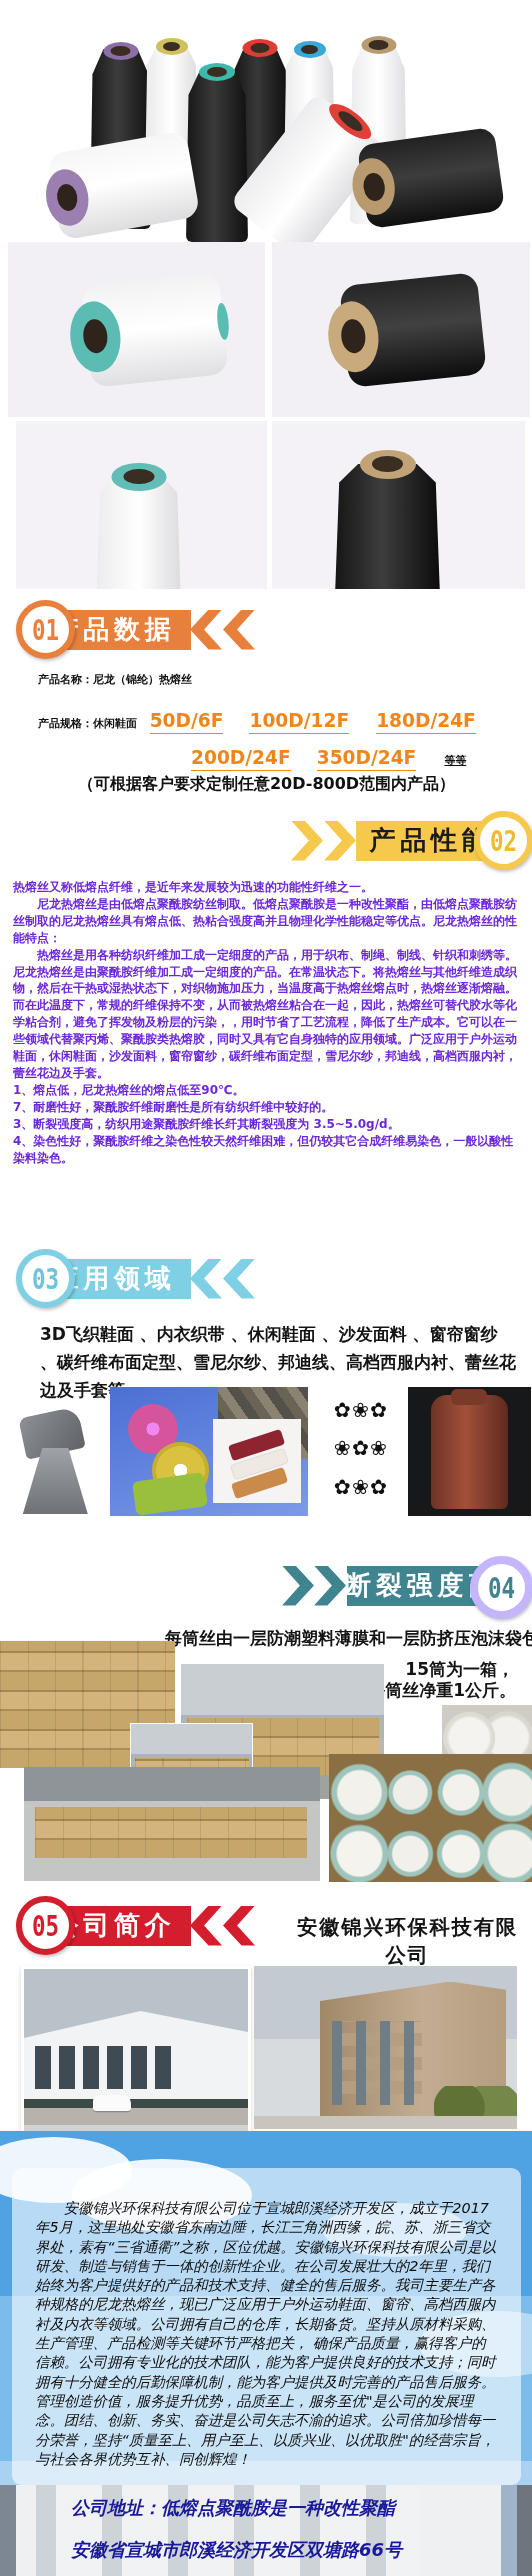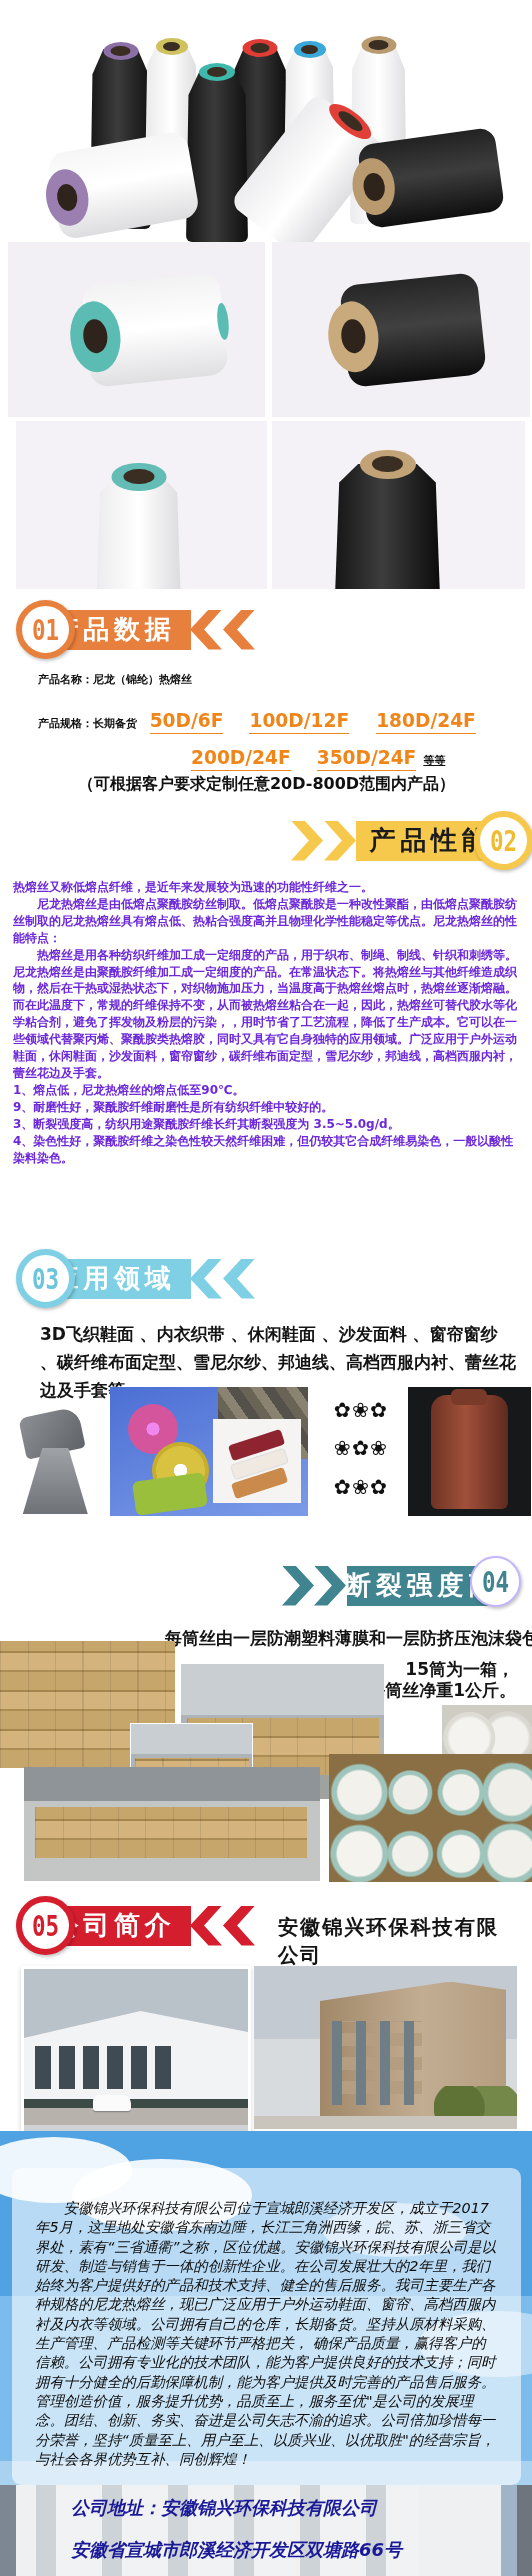--- a/index.html
+++ b/index.html
@@ -138,49 +138,49 @@
     <div class="chev chev-l" style="left:223px;background:#e8803d;"></div>
     <div class="numc" style="left:15.6px;top:0;width:47px;height:47px;border:6px solid #e8803d;">
       <span style="color:#e8803d;">01</span>
     </div>
   </div>
 
   <div class="abs" style="left:38px;top:672px;">
     <span class="lbl">产品名称：</span><span class="lbl">尼龙（锦纶）热熔丝</span>
   </div>
   <div class="abs" style="left:38px;top:710px;white-space:nowrap;">
-    <span class="lbl">产品规格：</span><span class="lbl">长期备货</span>
+    <span class="lbl">产品规格：</span><span class="lbl">休闲鞋面</span>
     <span class="specv" style="margin-left:9.6px;">50D/6F</span>
     <span class="specv" style="margin-left:23px;">100D/12F</span>
     <span class="specv" style="margin-left:24px;">180D/24F</span>
   </div>
   <div class="abs" style="left:191px;top:747px;white-space:nowrap;">
     <span class="specv">200D/24F</span>
     <span class="specv" style="margin-left:23px;">350D/24F</span>
-    <span class="lbl" style="margin-left:4px;text-decoration:underline;">等等</span>
+    <span class="lbl" style="margin-left:25px;text-decoration:underline;">等等</span>
   </div>
   <div class="abs lbl" style="left:0;top:774px;width:533px;text-align:center;font-size:16px;">（可根据客户要求定制任意20D-800D范围内产品）</div>
 
   <div class="banner" style="left:0;top:811px;width:533px;">
     <div class="chev chev-r" style="left:291px;background:#f6c84b;"></div>
     <div class="chev chev-r" style="left:324px;background:#f6c84b;"></div>
     <div class="band" style="left:356px;width:150px;background:#f6c84b;justify-content:center;">
       <span class="ttl" style="color:#1b1b1b;">产品性能</span>
     </div>
     <div class="numc" style="left:474px;top:0;width:47px;height:47px;border:6px solid #f6c84b;">
       <span style="color:#f0bb2e;">02</span>
     </div>
   </div>
 
   <div class="abs body-txt" style="left:13px;top:879px;width:508px;">
     <div>热熔丝又称低熔点纤维，是近年来发展较为迅速的功能性纤维之一。</div>
     <div class="ind">尼龙热熔丝是由低熔点聚酰胺纺丝制取。低熔点聚酰胺是一种改性聚酯，由低熔点聚酰胺纺丝制取的尼龙热熔丝具有熔点低、热粘合强度高并且物理化学性能稳定等优点。尼龙热熔丝的性能特点：</div>
     <div class="ind">热熔丝是用各种纺织纤维加工成一定细度的产品，用于织布、制绳、制线、针织和刺绣等。尼龙热熔丝是由聚酰胺纤维加工成一定细度的产品。在常温状态下。将热熔丝与其他纤维造成织物，然后在干热或湿热状态下，对织物施加压力，当温度高于热熔丝熔点时，热熔丝逐渐熔融。而在此温度下，常规的纤维保持不变，从而被热熔丝粘合在一起，因此，热熔丝可替代胶水等化学粘合剂，避免了挥发物及粉层的污染，，用时节省了工艺流程，降低了生产成本。它可以在一些领域代替聚丙烯、聚酰胺类热熔胶，同时又具有它自身独特的应用领域。广泛应用于户外运动鞋面，休闲鞋面，沙发面料，窗帘窗纱，碳纤维布面定型，雪尼尔纱，邦迪线，高档西服内衬，蕾丝花边及手套。</div>
     <div>1、熔点低，尼龙热熔丝的熔点低至90℃。</div>
-    <div>9、耐磨性好，聚酰胺纤维耐磨性是所有纺织纤维中较好的。</div>
+    <div>7、耐磨性好，聚酰胺纤维耐磨性是所有纺织纤维中较好的。</div>
     <div>3、断裂强度高，纺织用途聚酰胺纤维长纤其断裂强度为 3.5~5.0g/d。</div>
     <div>4、染色性好，聚酰胺纤维之染色性较天然纤维困难，但仍较其它合成纤维易染色，一般以酸性染料染色。</div>
   </div>
 
   <div class="banner" style="left:0;top:1249px;width:533px;">
     <div class="band" style="left:37px;width:154px;background:#7fd0e4;justify-content:center;">
       <span class="ttl" style="color:#fff;">应用领域</span>
     </div>
     <div class="chev chev-l" style="left:190px;background:#7fd0e4;"></div>
     <div class="chev chev-l" style="left:223px;background:#7fd0e4;"></div>
@@ -213,21 +213,21 @@
     <div class="abs" style="left:23px;top:8.4px;width:77px;height:114px;background:linear-gradient(90deg,#6e3324,#a1503a 45%,#5e2a1e);border-radius:15.6px 15.6px 6px 6px;"></div>
     <div class="abs" style="left:43px;top:2.4px;width:36px;height:15.6px;background:#7a3a2a;border-radius:6px;"></div>
   </div>
 
   <div class="banner" style="left:0;top:1556px;width:533px;">
     <div class="chev chev-r" style="left:282px;background:#40848f;"></div>
     <div class="chev chev-r" style="left:314px;background:#40848f;"></div>
     <div class="band" style="left:347px;width:150px;background:#40848f;justify-content:center;">
       <span class="ttl" style="color:#fff;">断裂强度高</span>
     </div>
-    <div class="numc" style="left:470px;top:0;width:47px;height:47px;border:2px solid #c4b5fd;">
+    <div class="numc" style="left:470px;top:0;width:47px;height:47px;border:8px solid #c4b5fd;">
       <span style="color:#40848f;">04</span>
     </div>
   </div>
 
   <div class="abs pack-txt" style="left:165px;top:1627px;">每筒丝由一层防潮塑料薄膜和一层防挤压泡沫袋包裹，</div>
   <div class="abs pack-txt" style="left:0;top:1658px;width:514px;text-align:right;">15筒为一箱，</div>
   <div class="abs pack-txt" style="left:0;top:1679px;width:516px;text-align:right;">每筒丝净重1公斤。</div>
 
   <div class="ph boxes" style="left:0;top:1641px;width:175px;height:127px;"></div>
   <div class="ph warehouse" style="left:181px;top:1664px;width:203px;height:135px;">
@@ -245,21 +245,21 @@
   <div class="banner" style="left:0;top:1896px;width:533px;">
     <div class="band" style="left:37px;width:154px;background:#d41e2e;justify-content:center;">
       <span class="ttl" style="color:#fff;">公司简介</span>
     </div>
     <div class="chev chev-l" style="left:190px;background:#d41e2e;"></div>
     <div class="chev chev-l" style="left:223px;background:#d41e2e;"></div>
     <div class="numc" style="left:15.6px;top:0;width:47px;height:47px;border:6px solid #d41e2e;">
       <span style="color:#d41e2e;">05</span>
     </div>
   </div>
-  <div class="abs" style="left:278px;top:1913px;width:239px;text-align:left;font-family:'Liberation Serif',serif;font-size:20.3px;font-weight:600;letter-spacing:1.8px;color:#151515;">安徽锦兴环保科技有限公司</div>
+  <div class="abs" style="left:288px;top:1913px;width:239px;text-align:center;font-family:'Liberation Serif',serif;font-size:20.3px;font-weight:600;letter-spacing:1.8px;color:#151515;">安徽锦兴环保科技有限公司</div>
 
   <div class="ph" style="left:21px;top:1966px;width:224px;height:163px;background:linear-gradient(180deg,#b9c1c9 0 55%,#cfd3d6 55% 100%);border:3.6px solid #fff;box-shadow:0 1.8px 4.8px rgba(0,0,0,.18);">
     <div class="abs" style="left:0;top:42px;width:224px;height:96px;background:#f2f3f4;clip-path:polygon(0 28%,52% 0,100% 22%,100% 100%,0 100%);"></div>
     <div class="abs" style="left:10.8px;top:77px;width:138px;height:43px;background:repeating-linear-gradient(90deg,#3f4a52 0 15.6px,#f2f3f4 15.6px 24px);"></div>
     <div class="abs" style="left:0;top:130px;width:224px;height:9.6px;background:#3d4b46;"></div>
     <div class="abs" style="left:0;top:139px;width:224px;height:17px;background:#b7b3ac;"></div>
     <div class="abs" style="left:69px;top:126px;width:38px;height:15.6px;background:#fbfbfb;border-radius:6px 8.4px 2.4px 2.4px;box-shadow:0 1.2px 0 #888;"></div>
   </div>
   <div class="ph" style="left:254px;top:1966px;width:263px;height:163px;background:linear-gradient(180deg,#c3cad2 0 45%,#d8dbdd 45% 100%);">
     <div class="abs" style="left:66px;top:15.6px;width:186px;height:138px;background:linear-gradient(90deg,#a08868,#c3ad92 55%,#b49d80);clip-path:polygon(0 14%,70% 0,100% 6%,100% 100%,0 100%);"></div>
@@ -272,19 +272,19 @@
     <div class="cloud" style="left:-24px;top:6px;width:156px;height:66px;"></div>
     <div class="cloud" style="left:72px;top:27.5px;width:180px;height:72px;"></div>
     <div class="cloud" style="left:323px;top:72px;width:144px;height:54px;opacity:.55;"></div>
     <div class="cloud" style="left:419px;top:180px;width:156px;height:66px;opacity:.45;"></div>
     <div class="intro-panel" style="left:12px;top:37px;width:509px;height:317px;">
       <div class="intro-txt" style="position:absolute;left:23px;top:31px;width:463px;">安徽锦兴环保科技有限公司位于宣城郎溪经济开发区，成立于2017年5月，这里地处安徽省东南边陲，长江三角洲西缘，皖、苏、浙三省交界处，素有“三省通衢”之称，区位优越。安徽锦兴环保科技有限公司是以研发、制造与销售于一体的创新性企业。在公司发展壮大的2年里，我们始终为客户提供好的产品和技术支持、健全的售后服务。我司主要生产各种规格的尼龙热熔丝，现已广泛应用于户外运动鞋面、窗帘、高档西服内衬及内衣等领域。公司拥有自己的仓库，长期备货。坚持从原材料采购、生产管理、产品检测等关键环节严格把关， 确保产品质量，赢得客户的信赖。公司拥有专业化的技术团队，能为客户提供良好的技术支持；同时拥有十分健全的后勤保障机制，能为客户提供及时完善的产品售后服务。管理创造价值，服务提升优势，品质至上，服务至优"是公司的发展理念。团结、创新、务实、奋进是公司矢志不渝的追求。公司倍加珍惜每一分荣誉，坚持“质量至上、用户至上、以质兴业、以优取胜"的经营宗旨，与社会各界优势互补、同创辉煌！</div>
     </div>
 
     <div class="abs" style="left:0;top:354px;width:533px;height:91px;background:linear-gradient(90deg,#7d8793 0 3%,#eef0f2 3% 94%,#9fb4c6 94% 97%,#6e757d 97% 100%);">
       <div class="abs" style="left:36px;top:0;width:383px;height:91px;opacity:.25;background:repeating-linear-gradient(90deg,#6c7b86 0 20.3px,#f5f6f7 20.3px 66px);"></div>
-      <div class="abs addr" style="left:71px;top:10.8px;">公司地址：安徽锦兴环保科技有限公司</div>
+      <div class="abs addr" style="left:71px;top:10.8px;">公司地址：低熔点聚酰胺是一种改性聚酯</div>
       <div class="abs addr" style="left:71px;top:53px;">安徽省宣城市郎溪经济开发区双塘路66号</div>
     </div>
   </div>
 
 </div>
 
 
 </body></html>

